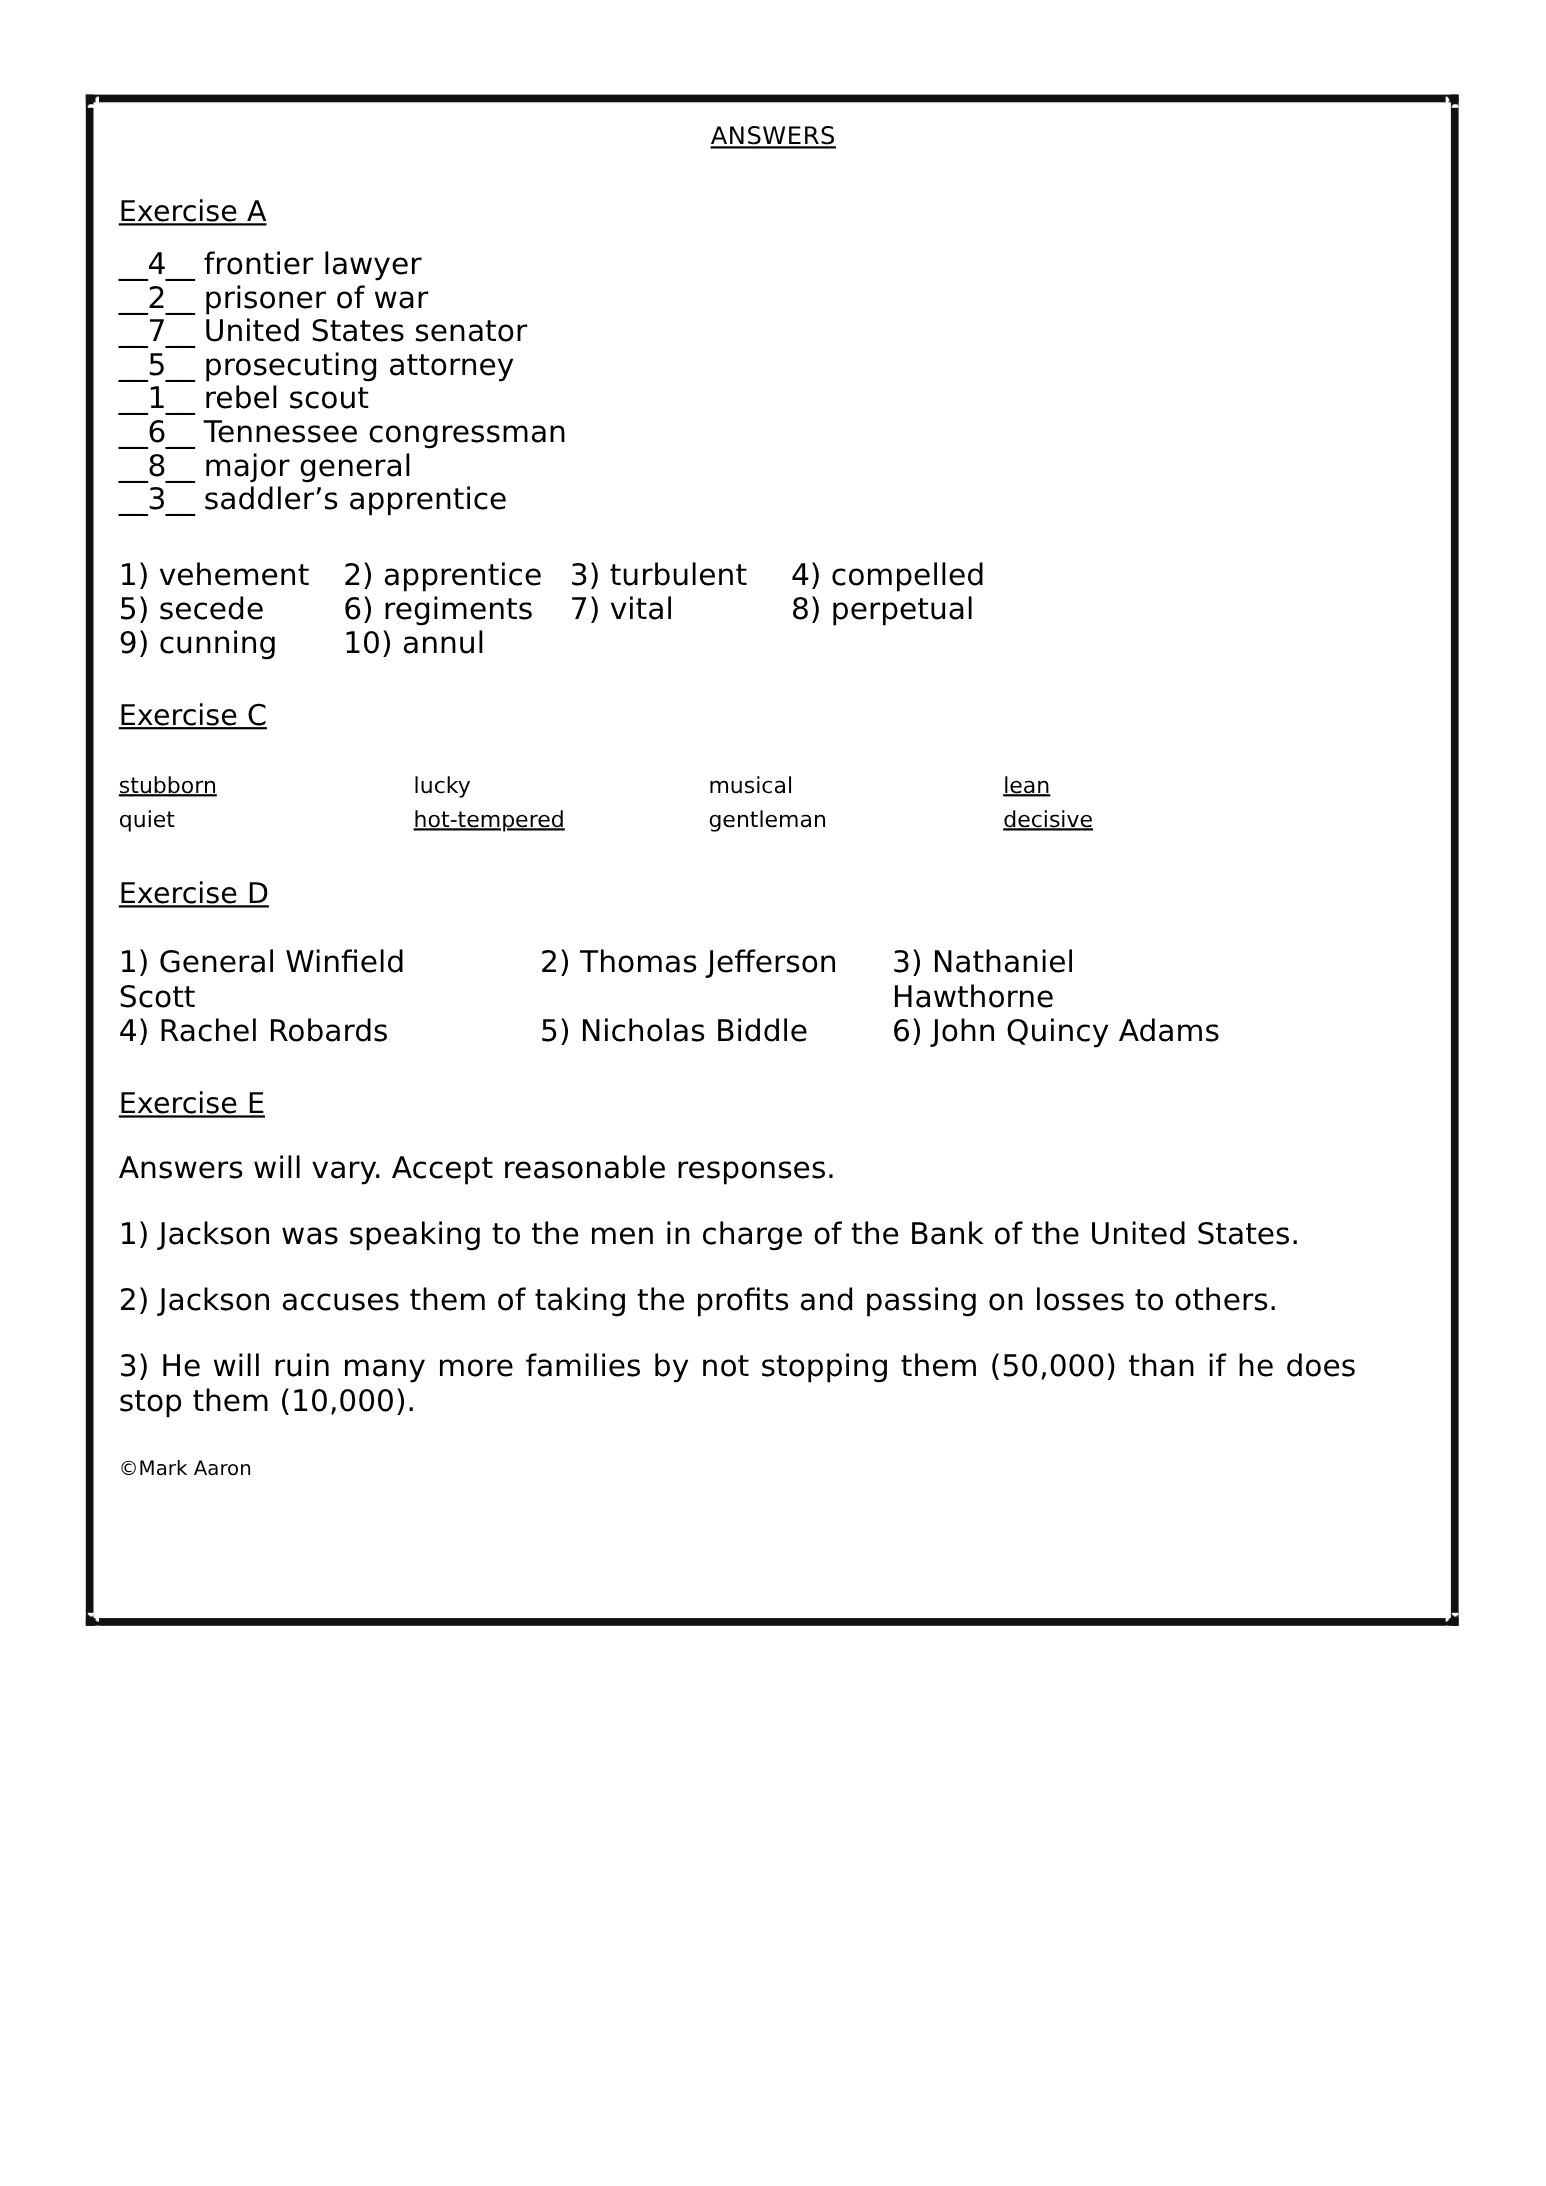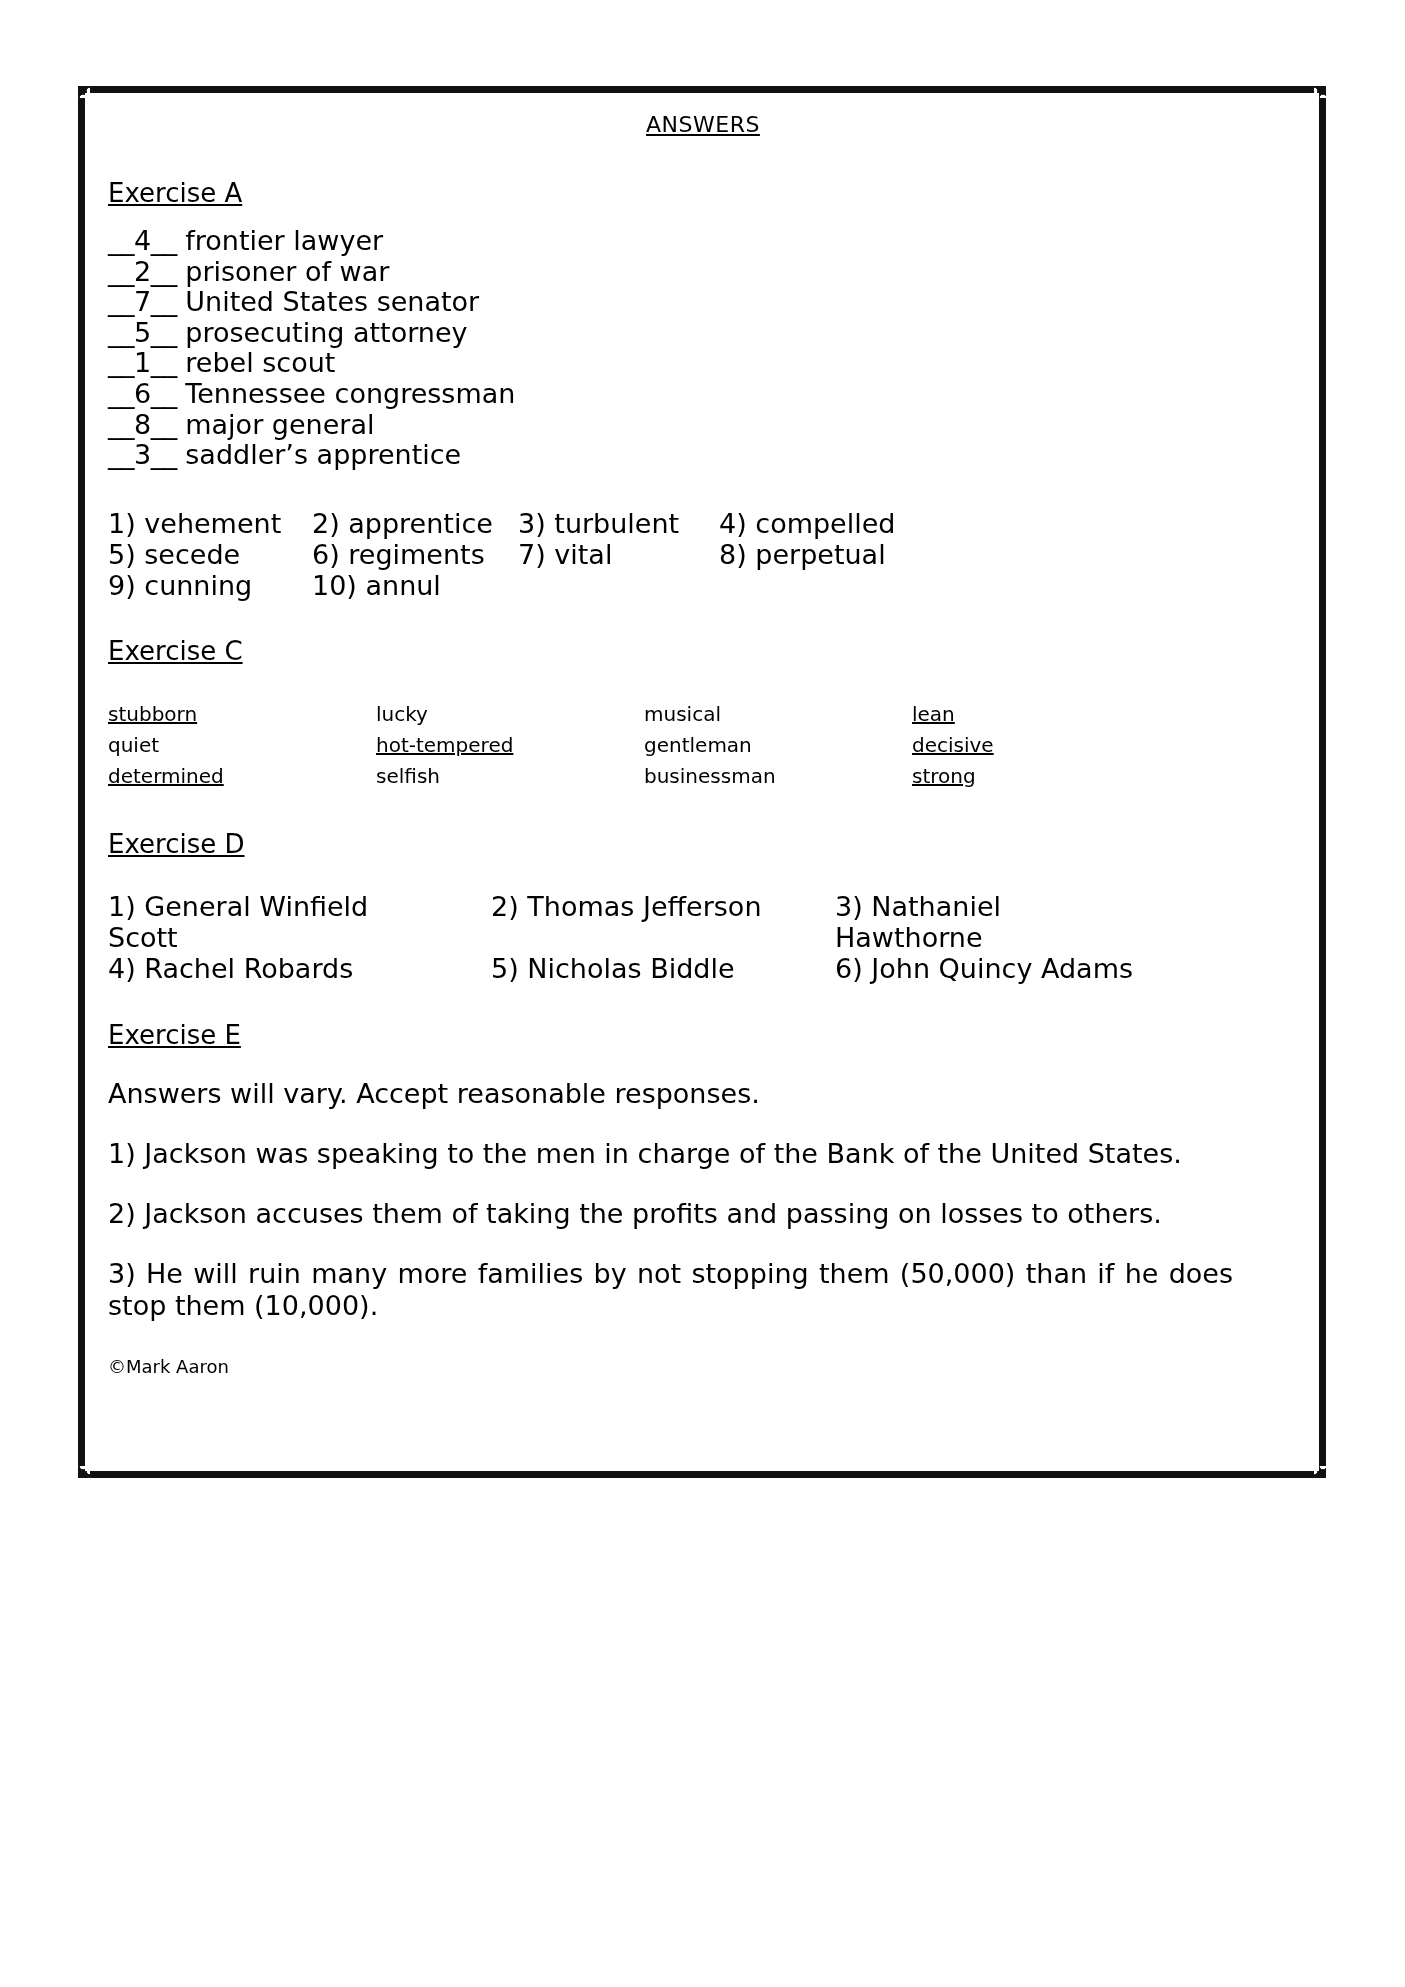--- a/index.html
+++ b/index.html
@@ -121,21 +121,21 @@
 
   .sec-d { margin-top: 37px; }
   .grid-d {
     margin-top: 32px;
     font-size: 27px;
     line-height: 31px;
   }
   .grid-d .row { display: flex; gap: 48px; }
   .grid-d .c1 { width: 335px; }
   .grid-d .c2 { width: 272px; }
-  .grid-d .c3 { width: 300px; margin-left: 24px; }
+  .grid-d .c3 { width: 300px; }
 
   .sec-e { margin-top: 36px; }
   .para {
     font-size: 27px;
     line-height: 32px;
     margin-top: 28px;
   }
   .para.justified {
     text-align: justify;
     width: 1125px;
@@ -209,26 +209,20 @@
           <div class="cell"><span>lucky</span></div>
           <div class="cell"><span>musical</span></div>
           <div class="cell"><span class="u">lean</span></div>
         </div>
         <div class="row">
           <div class="cell"><span>quiet</span></div>
           <div class="cell"><span class="u">hot-tempered</span></div>
           <div class="cell"><span>gentleman</span></div>
           <div class="cell"><span class="u">decisive</span></div>
         </div>
-        <div class="row">
-          <div class="cell"><span class="u">determined</span></div>
-          <div class="cell"><span>selfish</span></div>
-          <div class="cell"><span>businessman</span></div>
-          <div class="cell"><span class="u">strong</span></div>
-        </div>
       </div>
   </div>
 
   <div class="sec-d">
     <div class="ex-head">Exercise D</div>
     <div class="grid-d" id="grid-d">
         <div class="row">
           <div class="c1">1) General Winfield Scott</div>
           <div class="c2">2) Thomas Jefferson</div>
           <div class="c3">3) Nathaniel Hawthorne</div>

